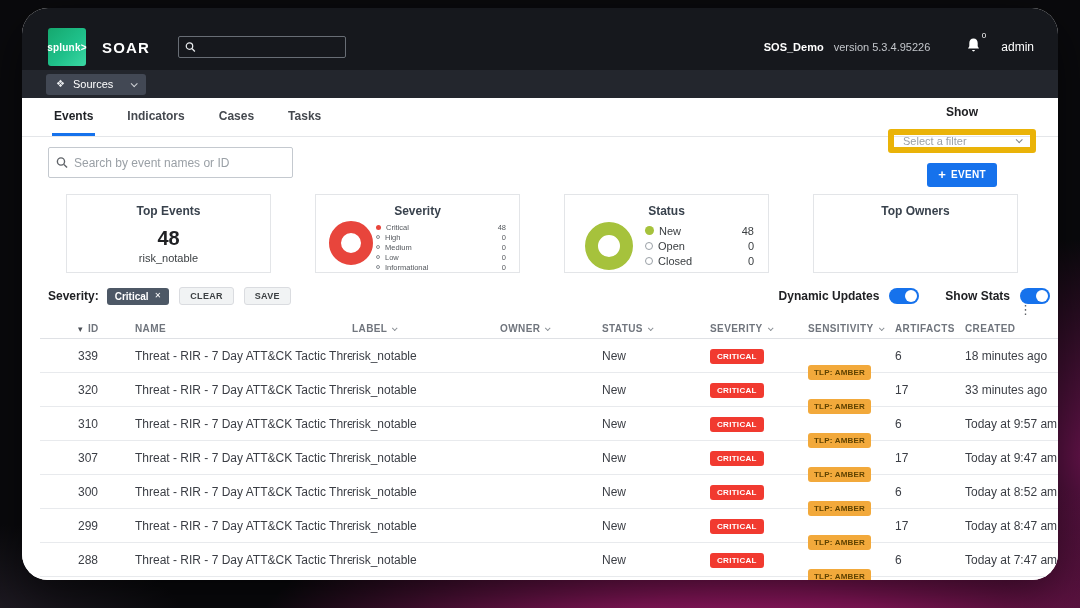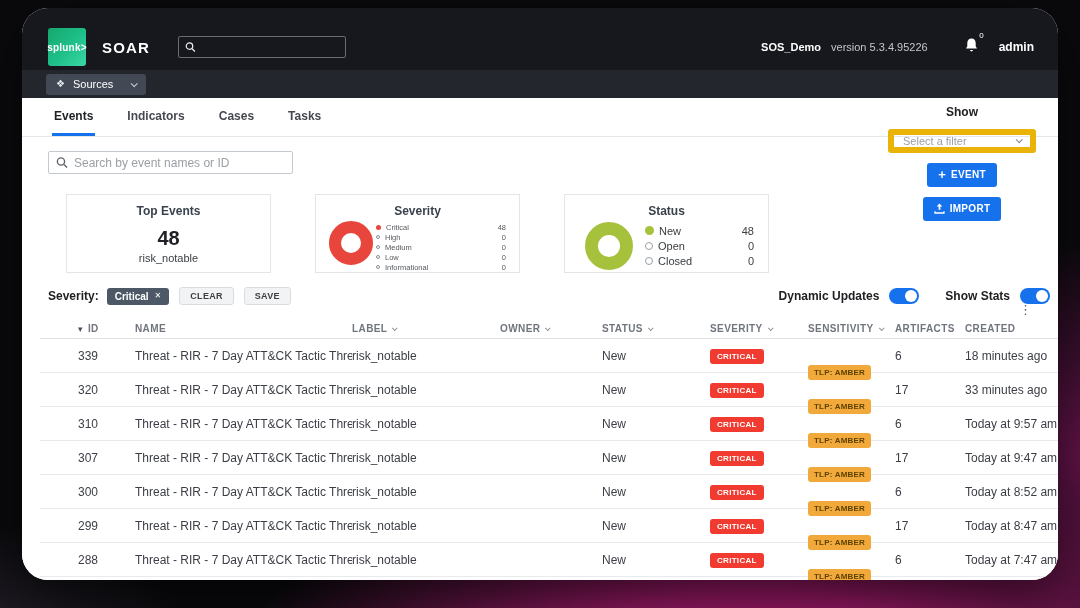--- a/index.html
+++ b/index.html
@@ -35,41 +35,41 @@
   .nav-search {
     margin-left:28px; width:168px; height:22px; border:1px solid #686d75; border-radius:2px;
     display:flex; align-items:center; padding:0 6px; gap:5px; background:#16181d;
   }
   .nav-search input { border:none; outline:none; background:transparent; color:#e8eaed; font-size:11px; width:100%; }
   .nav-right { margin-left:auto; display:flex; align-items:center; gap:10px; }
   .instance { color:#fff; font-size:11px; font-weight:bold;padding-left:22px; }
   .version { color:#c3c6cb; font-size:11px; margin-right:26px; }
   .bell-wrap { position:relative; margin-right:10px; }
   .bell-badge { position:absolute; top:-6px; right:-5px; color:#fff; font-size:8px; }
-  .user { color:#fff; font-size:12px; font-weight:bold; }
+  .user { color:#fff; font-size:12px; font-weight:normal; }
 
   
   .sources-bar { height:28px; background:#23262d; display:flex; align-items:center; padding-left:24px; }
   .sources-btn {
     height:21px; background:#424854; border:none; border-radius:3px; color:#fff;
     display:flex; align-items:center; gap:8px; padding:0 10px; font-size:11px; cursor:pointer;
   }
   .sources-glyph { font-size:10px; line-height:1; color:#e8eaed; }
   .chev { width:5px; height:5px; border-right:1.4px solid currentColor; border-bottom:1.4px solid currentColor; transform:rotate(45deg) translateY(-1px); display:inline-block; }
   .sources-btn .chev { margin-left:10px; color:#cfd2d6; }
 
   
   .content { position:relative; height:482px; background:#fff; }
 
   .tabs { position:absolute; top:0; left:0; right:0; height:39px; border-bottom:1px solid #e4e6e9; display:flex; align-items:stretch; padding-left:30px; }
   .tab { display:flex; align-items:center; margin-right:30px; font-size:12px; font-weight:bold; color:#45494f; cursor:pointer; border-bottom:3px solid transparent; padding:0 2px; }
   .tab.active { color:#1f2125; border-bottom-color:#1672ec; }
 
   .filter-row { position:absolute; top:52px; left:26px; right:22px; height:25px; display:flex; align-items:center; }
-  .event-search { width:245px; height:23px; border:1px solid #c4c9cf; border-radius:2px; display:flex; align-items:center; gap:6px; padding:0 7px; }
+  .event-search { width:245px; height:31px; border:1px solid #c4c9cf; border-radius:2px; display:flex; align-items:center; gap:6px; padding:0 7px; }
   .event-search input { border:none; outline:none; font-size:12px; color:#3c4043; width:100%; }
   .event-search input::placeholder { color:#9aa0a6; }
   .show-group { margin-left:auto; display:flex; align-items:center; gap:10px;flex-direction:column; }
   .show-label { font-size:12px; font-weight:bold; color:#202124; }
   .filter-select { width:148px; height:24px; border:6px solid #eab308; border-radius:3px; display:flex; align-items:center; padding:0 9px; color:#9aa0a6; font-size:11px; cursor:pointer; }
   .filter-select .chev { margin-left:auto; color:#7d838a; }
   .btn-blue { height:24px; background:#1672ec; color:#fff; border:none; border-radius:3px; font-size:10px; font-weight:bold; display:flex; align-items:center; gap:5px; padding:0 11px; cursor:pointer; letter-spacing:.3px; }
   .btn-blue .plus { font-size:13px; font-weight:bold; line-height:1; }
 
   
@@ -256,20 +256,23 @@
               <span class="lval">0</span>
             </div>
             <div class="lrow">
               <span class="bullet hollow-l"></span>
               <span>Closed</span>
               <span class="lval">0</span>
             </div>
           </div>
         </div>
 
+        <div class="card">
+          <div class="card-title">Top Owners</div>
+        </div>
       </div>
 
       <div class="chips-row">
         <span class="chips-label">Severity:</span>
         <span class="chip">
           <span>Critical</span>
           <span class="chip-x">✕</span>
         </span>
         <button class="btn-light">CLEAR</button>
         <button class="btn-light">SAVE</button>

